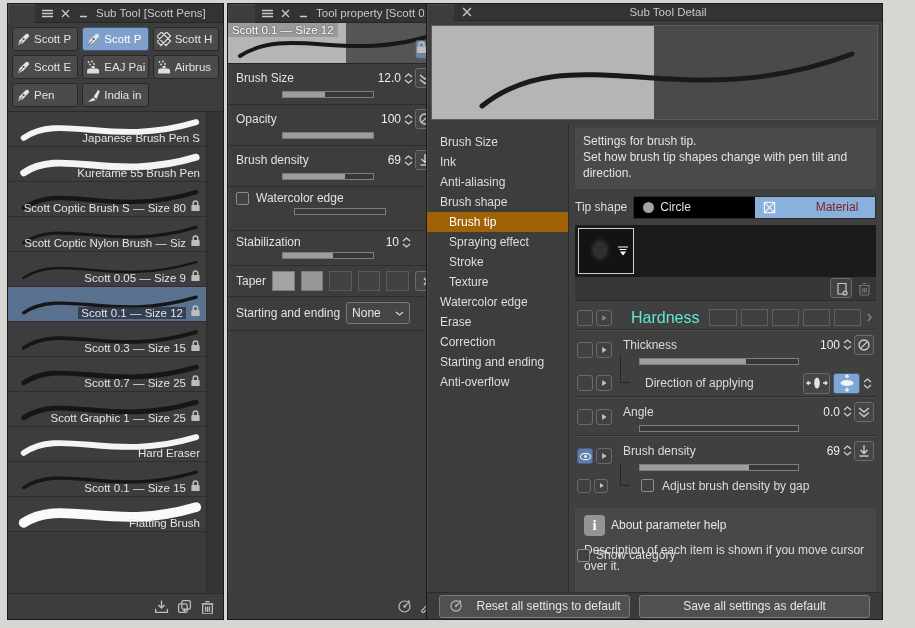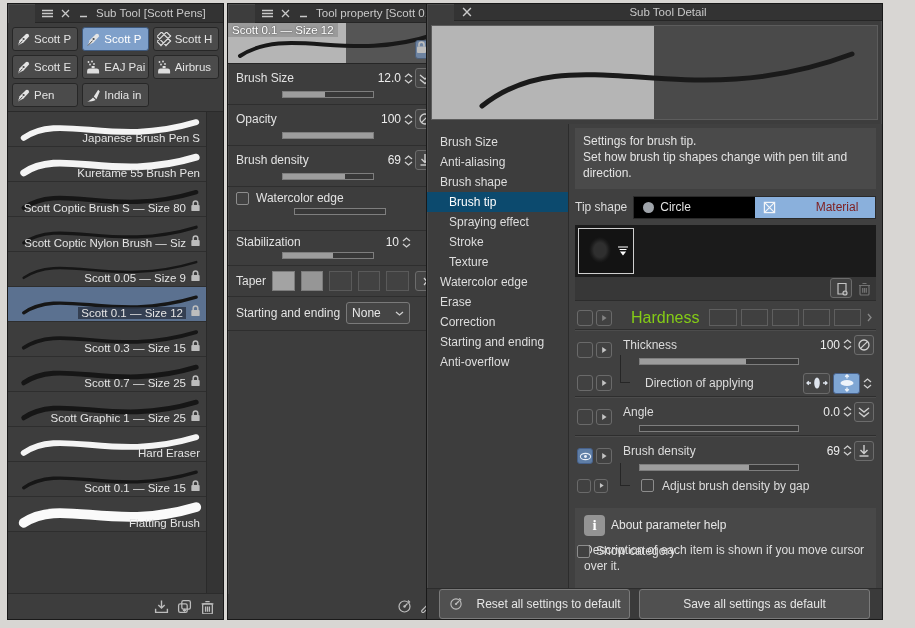--- a/index.html
+++ b/index.html
@@ -109,21 +109,21 @@
 
   
   .dpreview {
     height:95px; margin:4px; position:relative; border:1px solid #5c5c5c;
     background:linear-gradient(90deg,#b5b5b5 0 50%, #4a4a4a 50% 100%); overflow:hidden;
   }
   .dbody { flex:1; display:flex; min-height:0; }
   .dmenu { flex:0 0 141px; padding-top:8px; }
   .mi { height:20px; display:flex; align-items:center; padding-left:13px; font-size:12px; color:#dedede; }
   .mi.sub { padding-left:22px; }
-  .mi.selected { background:#0c4a6e; color:#fff;text-align:center; }
+  .mi.selected { background:#a16207; color:#fff;text-align:center; }
   .dpane { flex:1; border-left:1px solid #2c2c2c; background:#404040; padding:4px 6px 0 6px; overflow:hidden; position:relative; }
   .descbox { background:#4a4a4a; padding:5px 8px 7px 8px; font-size:12px; line-height:1.35; color:#e3e3e3; }
   .tipshape { display:flex; align-items:center; margin:7px 0 6px 0; gap:6px; }
   .tipshape .lbl { font-size:12px; }
   .seg { flex:1; display:flex; border:1px solid #2a2a2a; height:23px; }
   .seg .opt { flex:1; display:flex; align-items:center; gap:5px; padding-left:8px; font-size:12px; }
   .seg .opt.circle { background:#000000; color:#e2e2e2; }
   .seg .opt.material { background:#8ab0dc; color:#7f1d1d;gap:40px; }
   .matarea { background:#1b1b1b; height:52px; padding:3px; display:flex; }
   .thumb { width:56px; height:46px; background:#131313; border:1px solid #cfcfcf; position:relative; }
@@ -135,42 +135,42 @@
   .paramrow { display:flex; align-items:center; padding:4px 2px 3px 2px; position:relative; }
   .paramrow.hr { border-top:1px solid #4c4c4c; box-shadow:0 -1px 0 #2e2e2e; }
   .minibtn {
     width:16px; height:16px; border:1px solid #6a6a6a; border-radius:3px; background:#414141;
     margin-right:3px; flex:0 0 auto; display:flex; align-items:center; justify-content:center;
   }
   .minibtn.blue { background:#5f7ea6; border-color:#46608a; }
   .pcontent { flex:1; margin-left:8px; min-width:0; }
   .pline1 { display:flex; align-items:center; }
   .pline1 .lbl { flex:1; font-size:12px; }
-  .lbl.dis { color:#84cc16; }
+  .lbl.dis { color:#5eead4; }
   .pslider { margin:3px 0 1px 16px; width:160px; height:7px; border:1px solid #7e7e7e; background:#383838; }
   .pslider .fill { height:100%; background:#9d9d9d; }
   .hsq { flex:1; height:17px; border:1px solid #5f5f5f; background:#404040; margin-right:4px; }
   .dirbtn { width:27px; height:21px; border:1px solid #6a6a6a; border-radius:3px; background:#454545;
     display:flex; align-items:center; justify-content:center; margin-left:3px; }
   .dirbtn.on { background:#7fa6d4; border-color:#46608a; }
   .connector { position:absolute; left:45px; width:10px; border-left:1px solid #262626; border-bottom:1px solid #262626; }
   .indent-lbl { margin-left:30px; font-size:12px; flex:1; }
   .helpbox { margin-top:12px; background:#484848; padding:7px 9px; height:116px; }
   .helpbox .hd { display:flex; align-items:center; gap:6px; font-size:12px; color:#e6e6e6; }
   .infoicon { width:21px; height:21px; border-radius:4px; background:#949494; color:#fff;
     display:flex; align-items:center; justify-content:center; font-family:"Liberation Serif","DejaVu Serif",serif;
     font-weight:bold; font-size:15px; }
   .helpbox .bd { margin-top:6px; font-size:12px; line-height:1.35; color:#dedede; }
   .showcat { position:absolute; left:8px; bottom:30px; display:flex; align-items:center; gap:6px; font-size:12px; }
   .dfooter {
     flex:0 0 27px; background:#3a3a3a; border-top:1px solid #2c2c2c;
     display:flex; align-items:center; justify-content:flex-end; gap:9px; padding:0 12px;
   }
   .dbtn {
-    height:30px; border:1px solid #7a7a7a; border-radius:3px; background:#505050;
+    height:23px; border:1px solid #7a7a7a; border-radius:3px; background:#505050;
     color:#e6e6e6; font-size:12px; display:flex; align-items:center; justify-content:center; gap:14px;
   }
   .dbtn.reset { width:192px; }
   .dbtn.save  { width:232px; }
 
   .chev { display:block; }
 </style>
 </head>
 <body>
 
@@ -644,20 +644,21 @@
     <svg viewBox="0 0 453 95" width="453" height="95">
         <path d="M50 80 C 140 8, 250 92, 420 28" fill="none" stroke="#1a1a1a" stroke-width="5" stroke-linecap="round"></path>
       </svg>
     
   </div>
 
   <div class="dbody">
 
     <div class="dmenu">
       <div class="mi">Brush Size</div>
+      <div class="mi">Ink</div>
       <div class="mi">Anti-aliasing</div>
       <div class="mi">Brush shape</div>
       <div class="mi sub selected">Brush tip</div>
       <div class="mi sub">Spraying effect</div>
       <div class="mi sub">Stroke</div>
       <div class="mi sub">Texture</div>
       <div class="mi">Watercolor edge</div>
       <div class="mi">Erase</div>
       <div class="mi">Correction</div>
       <div class="mi">Starting and ending</div>

